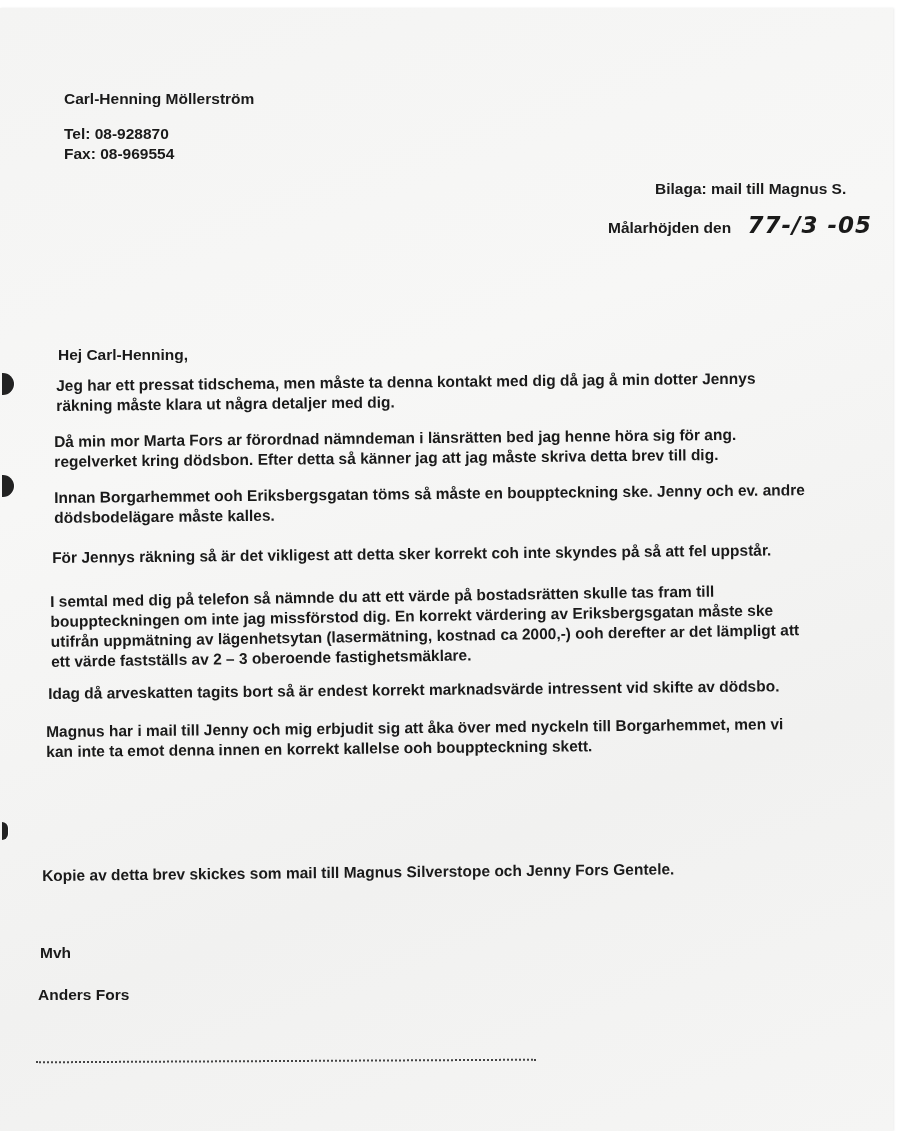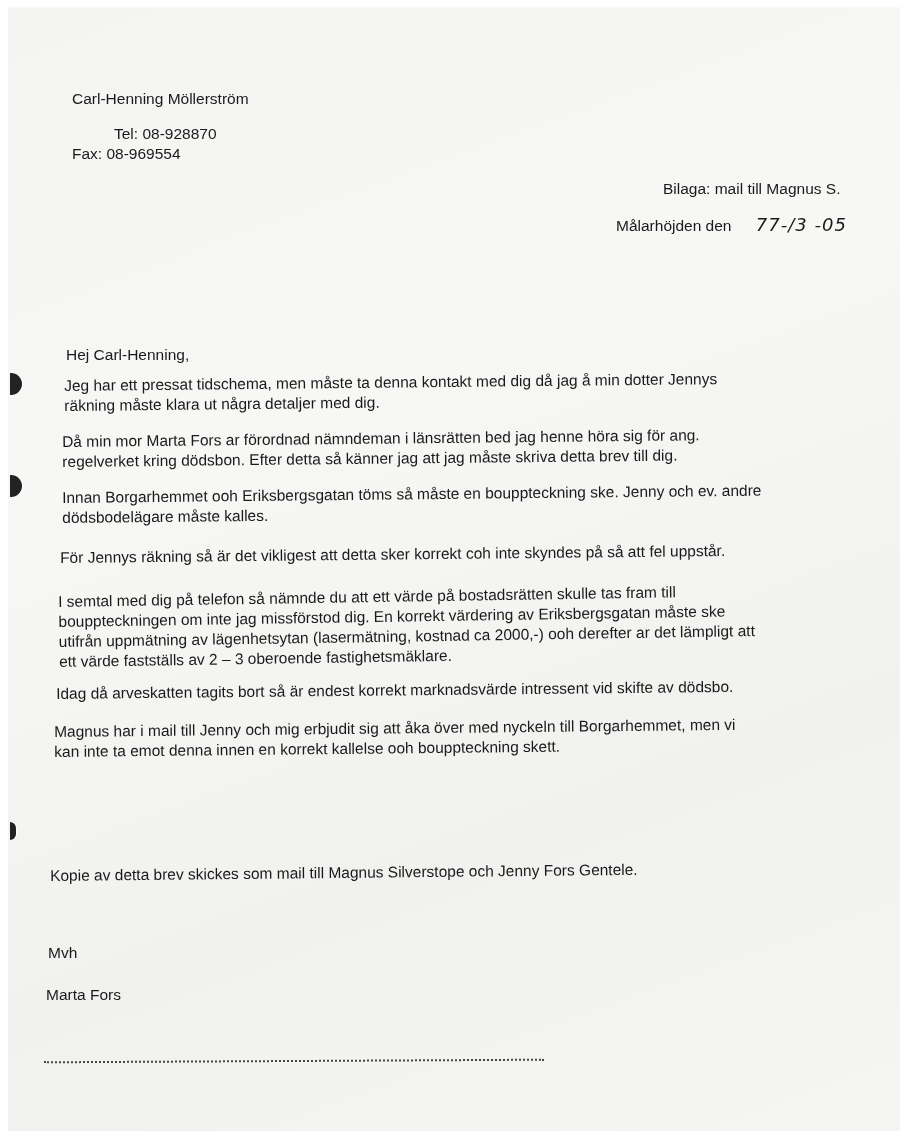--- a/index.html
+++ b/index.html
@@ -8,47 +8,48 @@
       background: #ffffff;
     }
     body {
       width: 900px;
       height: 1131px;
       position: relative;
       overflow: hidden;
     }
     .paper {
       position: absolute;
-      left: 8px;
+      left: 0;
       top: 8px;
       width: 893px;
       height: 1123px;
       background: linear-gradient(160deg, #f4f4f3 0%, #f7f7f6 35%, #f1f1f0 70%, #f5f5f4 100%);
       font-family: "Liberation Sans", sans-serif;
       color: #1a1a1a;
       box-shadow: 1px 0 2px rgba(0,0,0,0.08);
+      font-weight: bold;
     }
     .t {
       position: absolute;
       font-size: 15.5px;
       line-height: 20px;
       white-space: nowrap;
       letter-spacing: 0;
     }
     .sender-name { left: 64px; top: 81px; }
-    .tel        { left: 64px; top: 116px; margin-left: 42px; }
+    .tel        { left: 64px; top: 116px; }
     .fax        { left: 64px; top: 136px; text-align: center; }
 
     .bilaga     { left: 607px; top: 171px; margin-left: 48px; }
     .place-date { left: 608px; top: 207px; }
     .handwritten {
       font-family: "DejaVu Sans", sans-serif;
       font-style: italic;
-      font-size: 18px;
-      margin-left: 20px;
+      font-size: 23px;
+      margin-left: 12px;
       letter-spacing: 1px;
     }
 
     .greeting   { left: 58px; top: 337px; }
 
     .para { position: absolute; }
     .para .line { display: block; }
     .p1 { left: 56px; top: 368px; transform: rotate(-0.6deg); transform-origin: left top; }
     .p2 { left: 54px; top: 424px; transform: rotate(-0.6deg); transform-origin: left top; }
     .p3 { left: 54px; top: 480px; transform: rotate(-0.6deg); transform-origin: left top; }
@@ -138,16 +139,16 @@
   <div class="t para p7">
     <span class="line">Magnus har i mail till Jenny och mig erbjudit sig att åka över med nyckeln till Borgarhemmet, men vi</span>
     <span class="line">kan inte ta emot denna innen en korrekt kallelse ooh bouppteckning skett.</span>
   </div>
 
   <div class="t para p8">
     <span class="line">Kopie av detta brev skickes som mail till Magnus Silverstope och Jenny Fors Gentele.</span>
   </div>
 
   <div class="t closing">Mvh</div>
-  <div class="t signer">Marta Fors</div>
+  <div class="t signer">Anders Fors</div>
 
   <div class="sig-line"></div>
 </div>
 
 </body></html>

